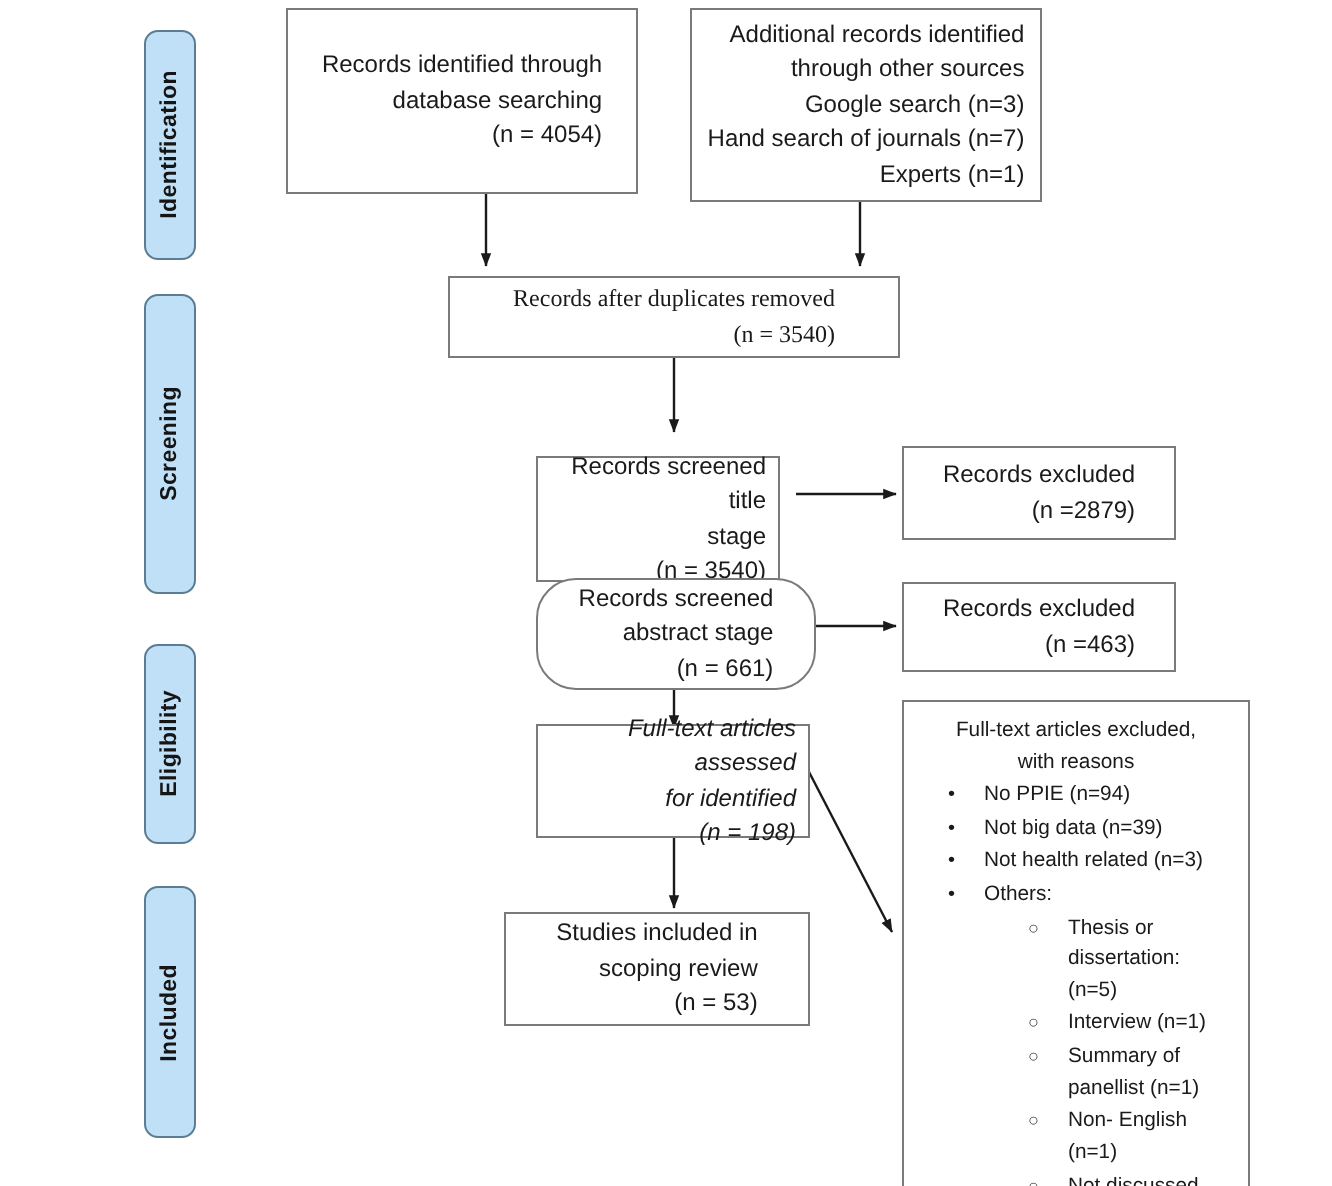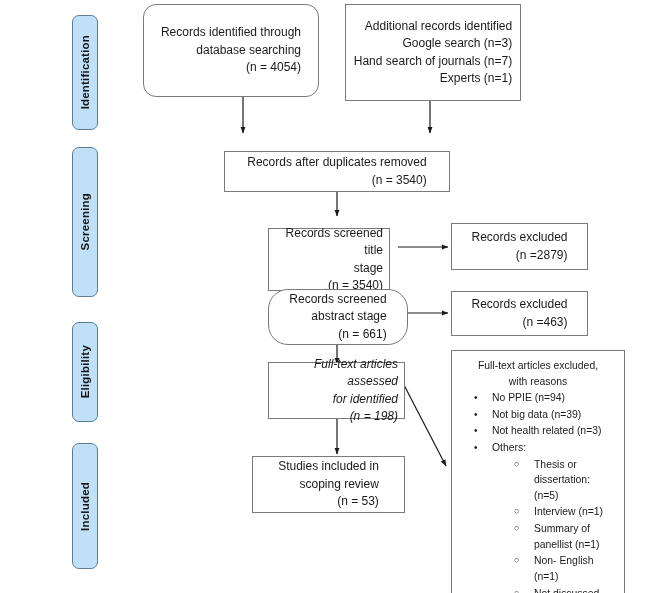--- a/index.html
+++ b/index.html
@@ -155,38 +155,39 @@
   </div>
 
   <div class="stage-bar" style="left:72px; top:322px; width:26px; height:100px;">
     <span class="stage-label">Eligibility</span>
   </div>
 
   <div class="stage-bar" style="left:72px; top:443px; width:26px; height:126px;">
     <span class="stage-label">Included</span>
   </div>
 
-  <div class="box" style="left:143px; top:4px; width:176px; height:93px;border-radius:13px;">
+  <div class="box" style="left:143px; top:4px; width:176px; height:93px;">
     <div class="box-text">
       <span class="ln">Records identified through</span>
       <span class="ln">database searching</span>
       <span class="ln">(n = 4054)</span>
     </div>
   </div>
 
   <div class="box" style="left:345px; top:4px; width:176px; height:97px;">
     <div class="box-text">
       <span class="ln">Additional records identified</span>
+      <span class="ln">through other sources</span>
       <span class="ln">Google search (n=3)</span>
       <span class="ln">Hand search of journals (n=7)</span>
       <span class="ln">Experts (n=1)</span>
     </div>
   </div>
 
-  <div class="box" style="left:224px; top:151px; width:226px; height:41px;">
+  <div class="box" style="left:224px; top:138px; width:226px; height:41px;font-family:Liberation Serif, serif;">
     <div class="box-text">
       <span class="ln">Records after duplicates removed</span>
       <span class="ln">(n = 3540)</span>
     </div>
   </div>
 
   <div class="box" style="left:268px; top:228px; width:122px; height:63px;">
     <div class="box-text">
       <span class="ln">Records screened title</span>
       <span class="ln">stage</span>

